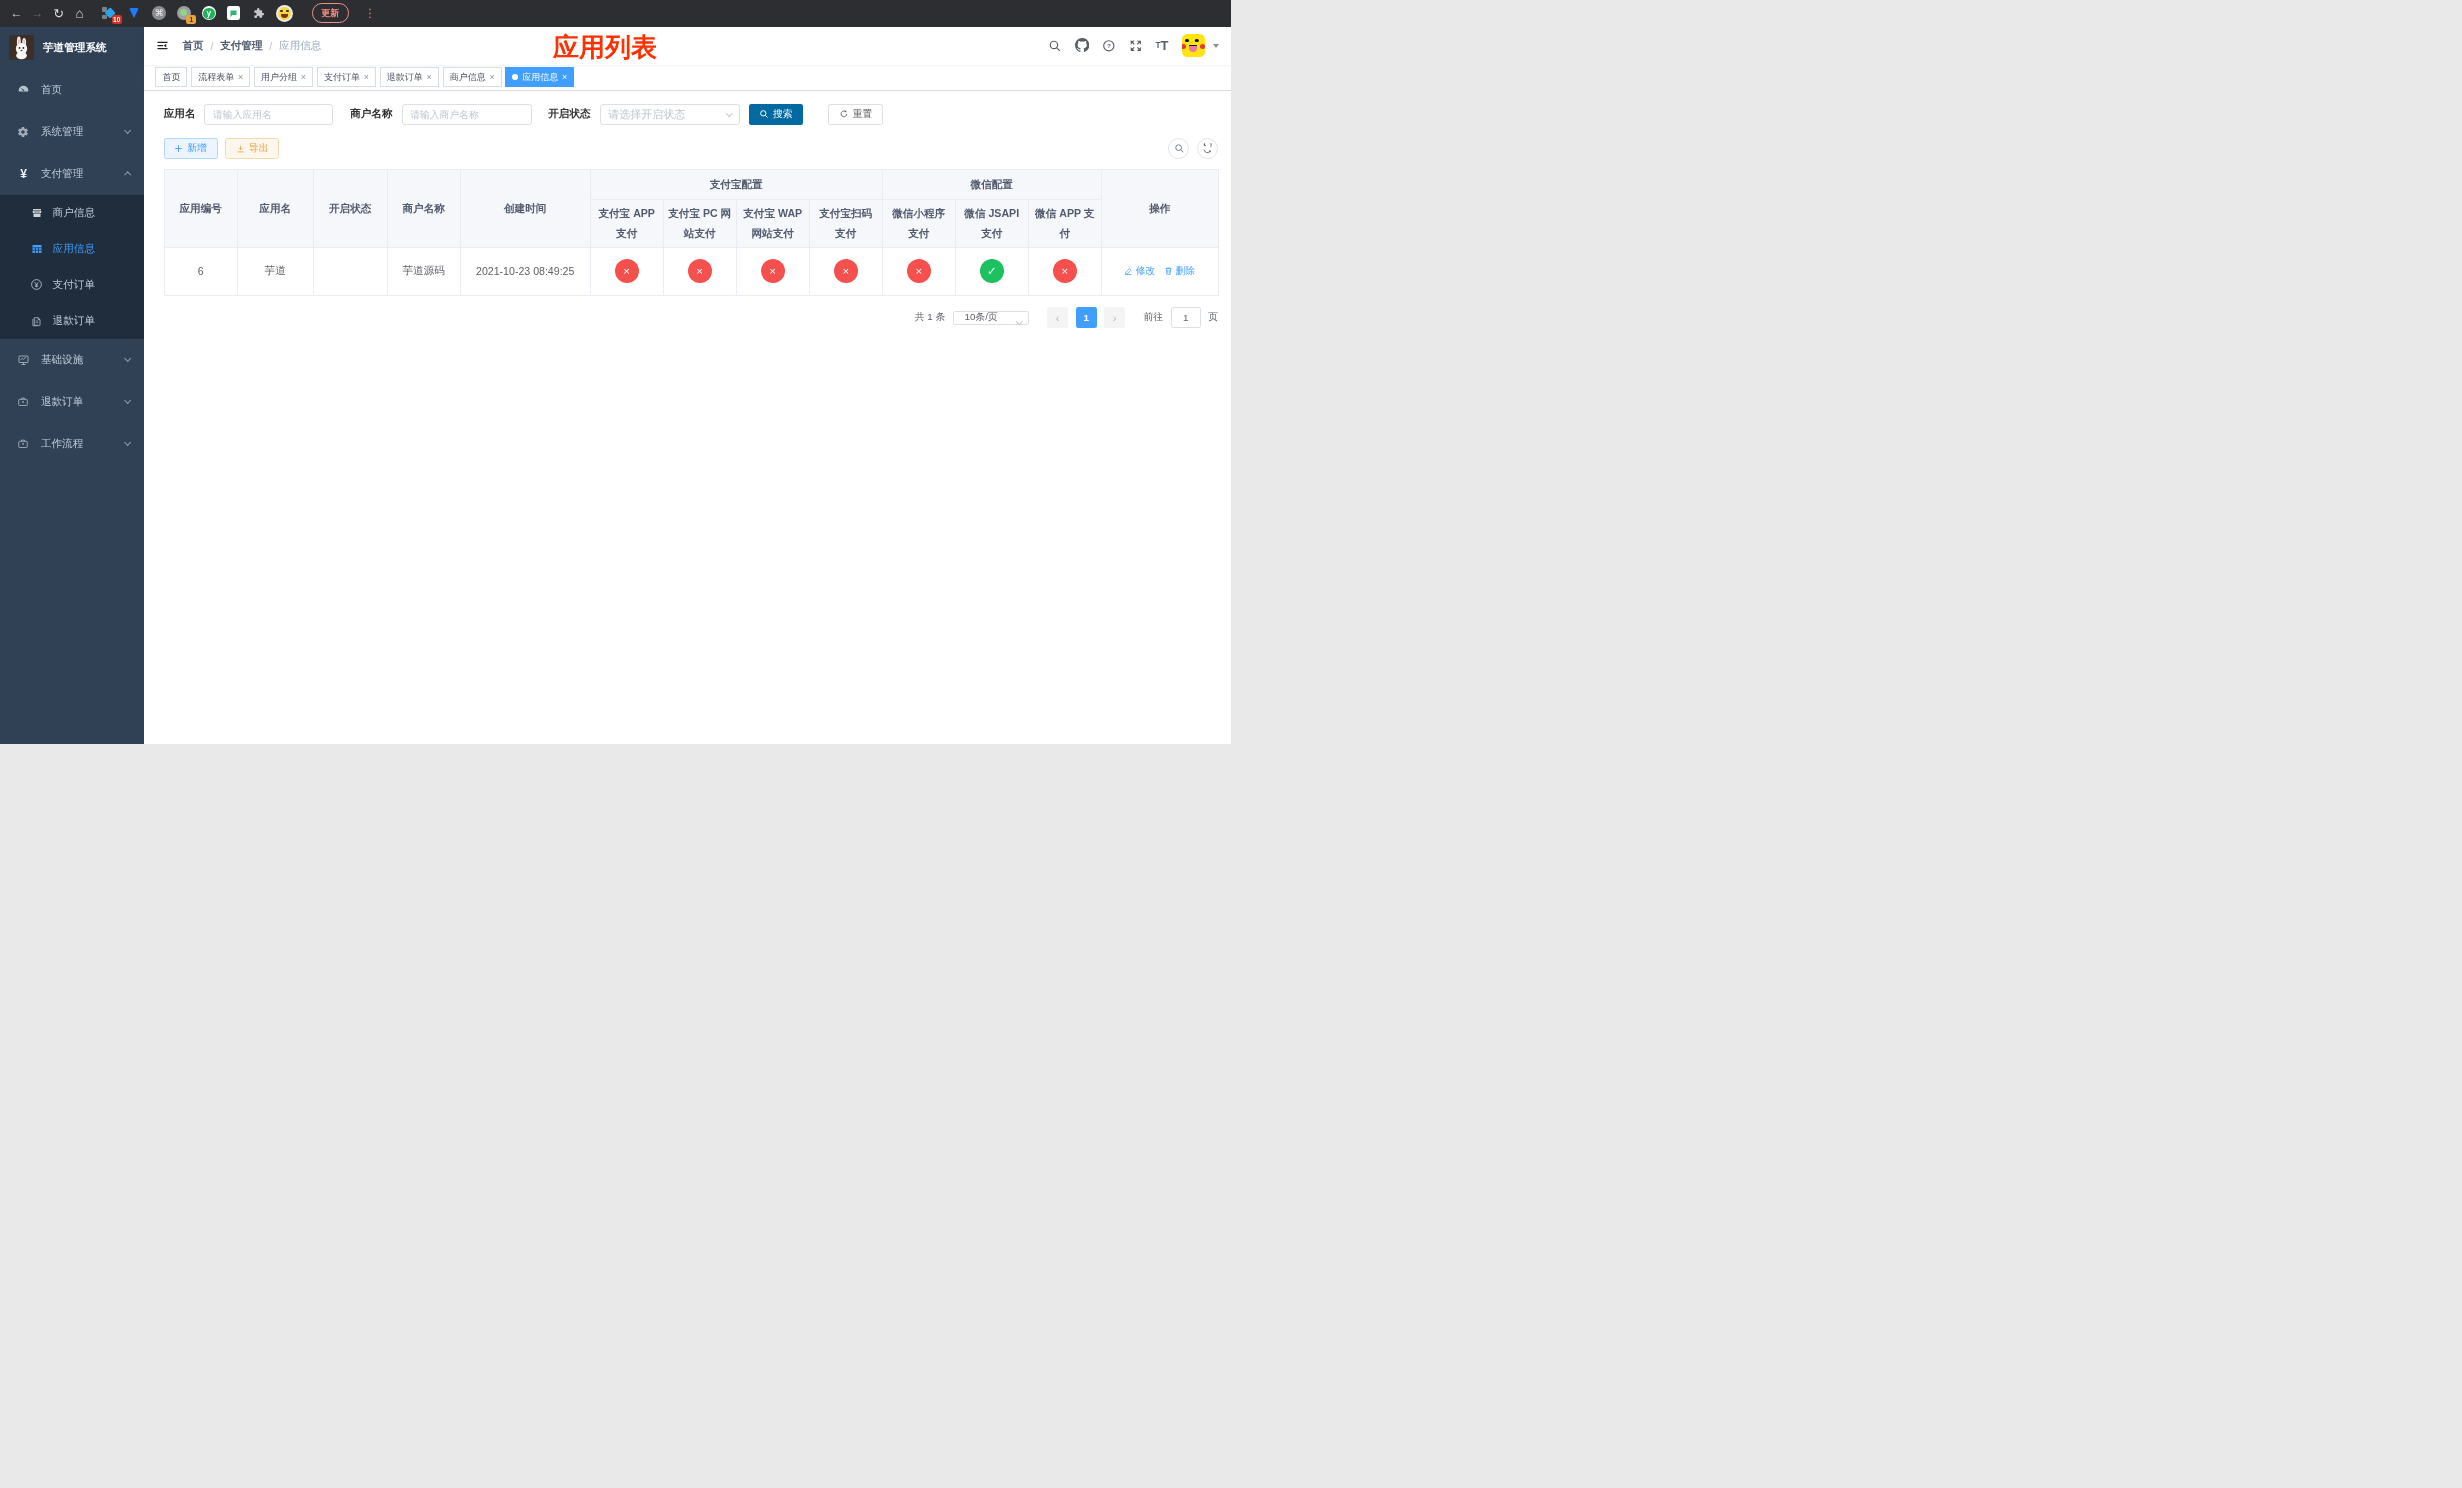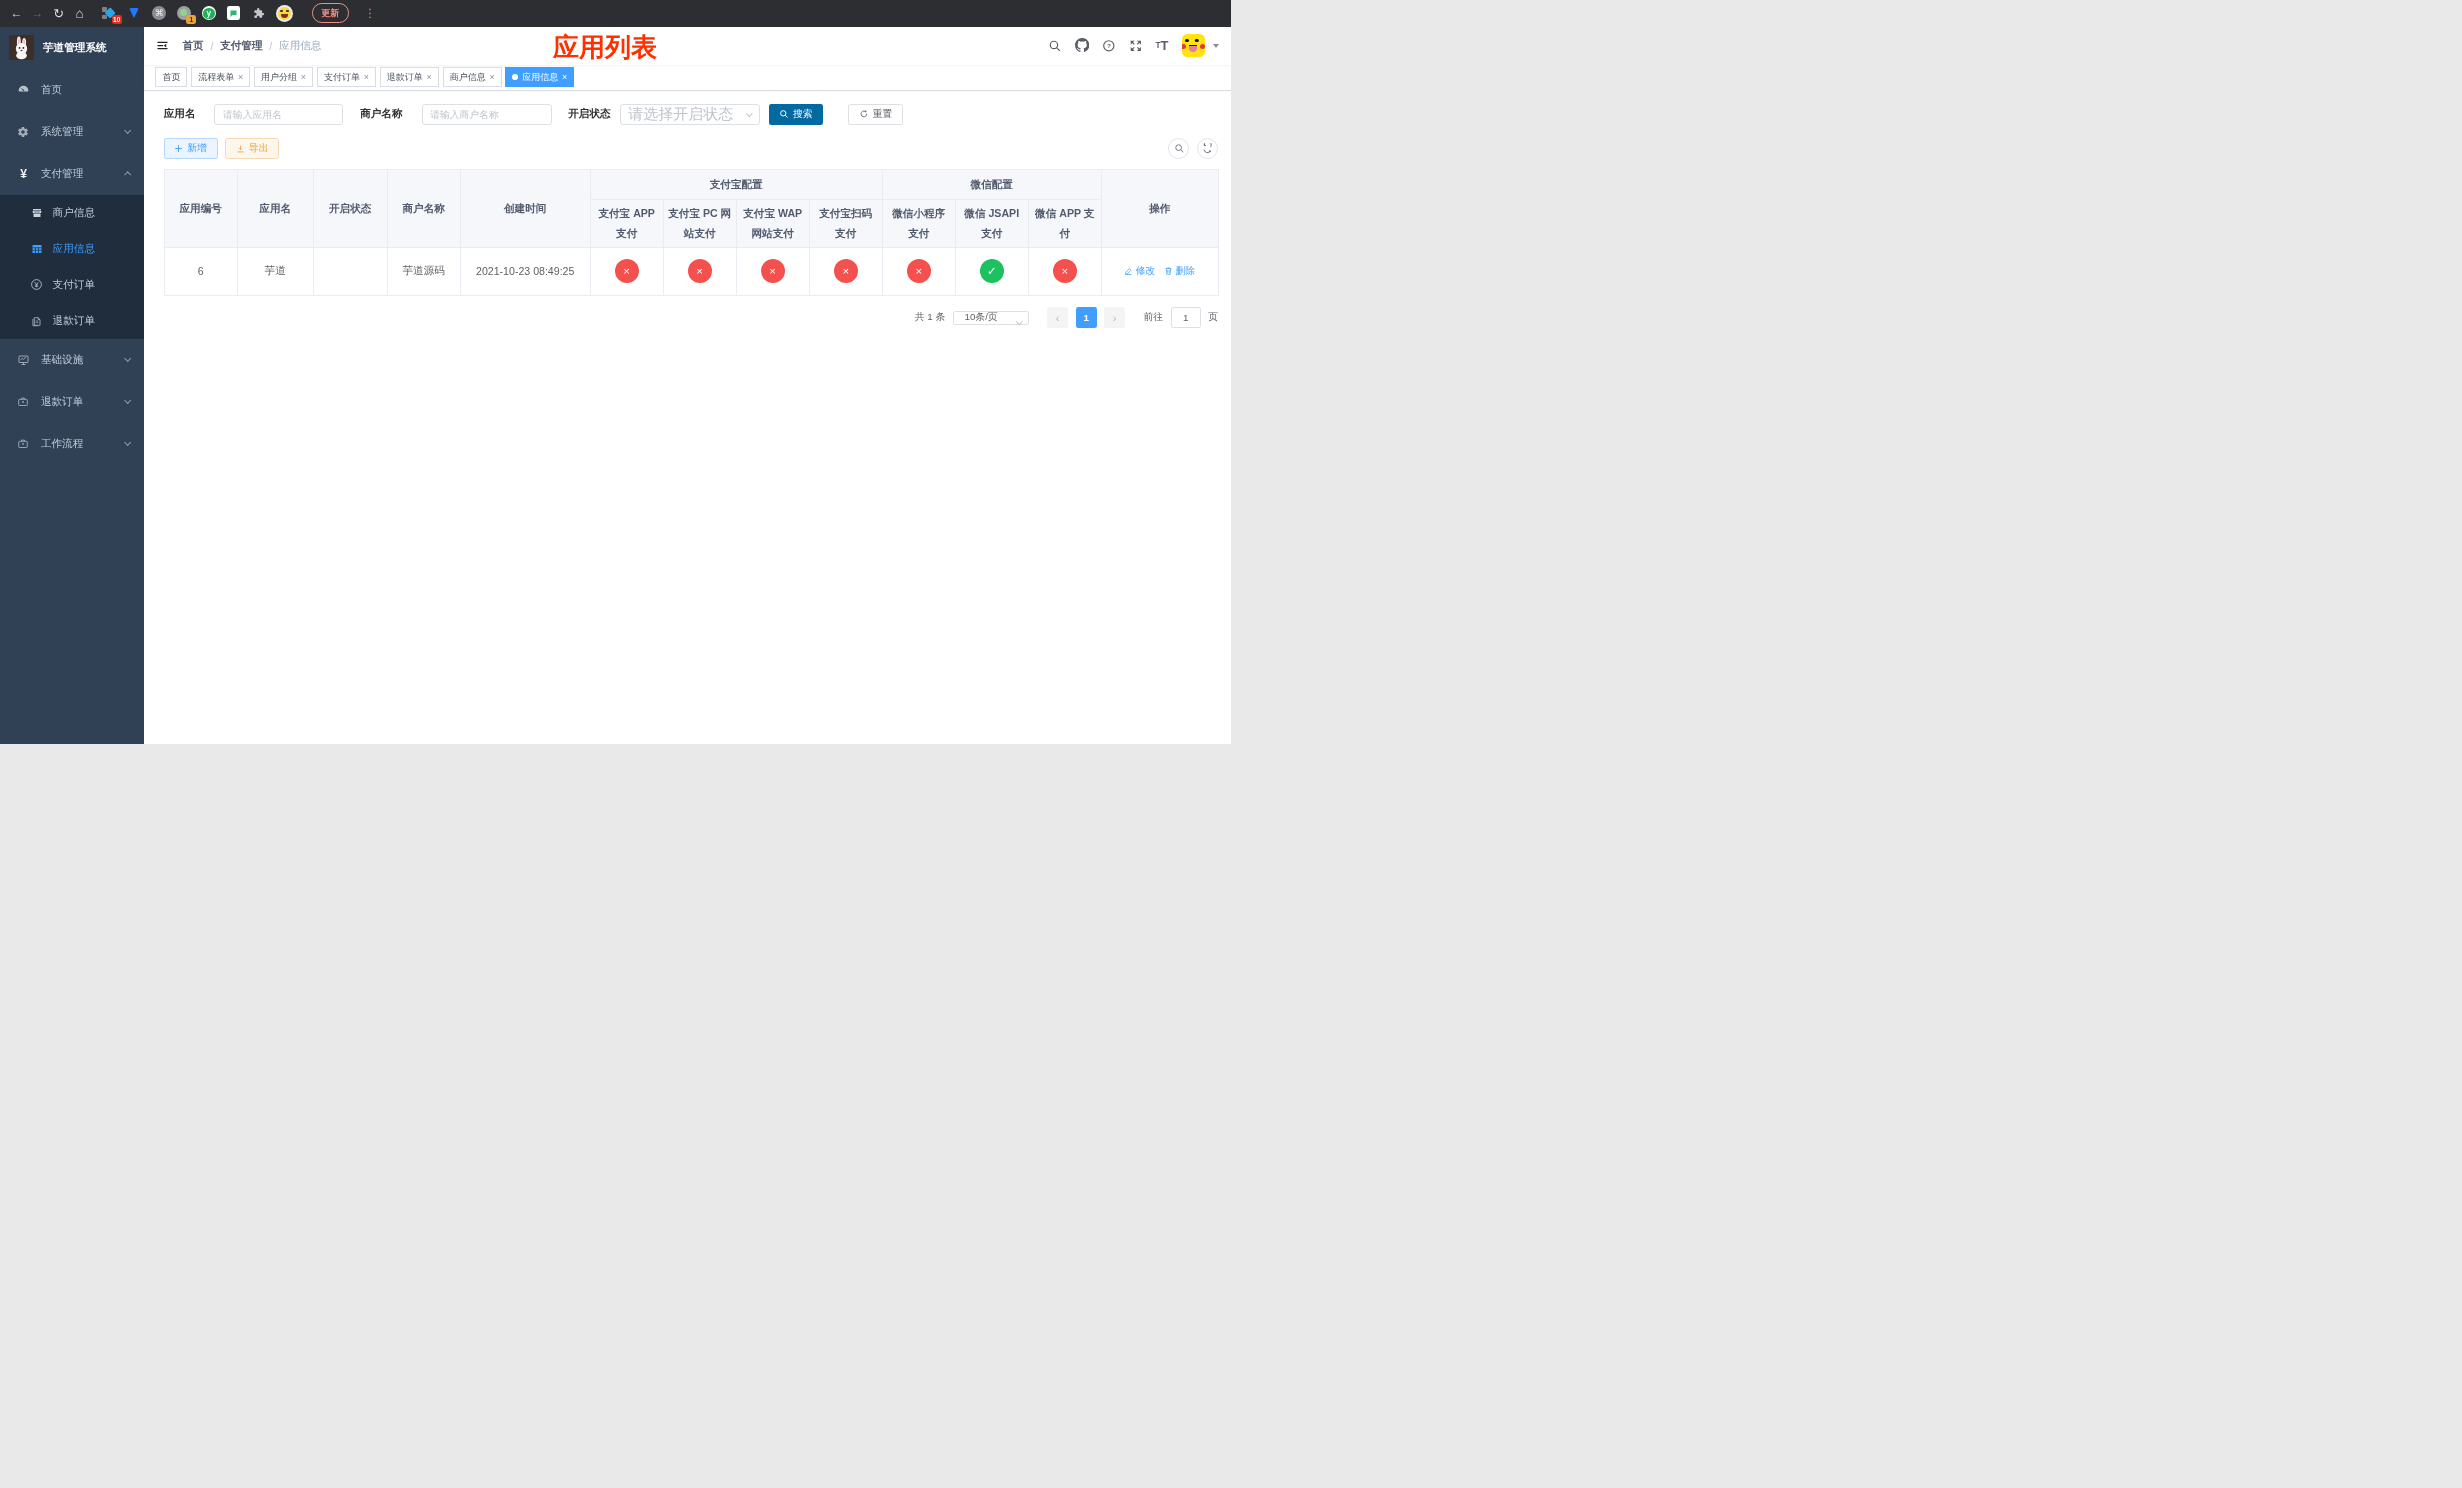--- a/index.html
+++ b/index.html
@@ -93,25 +93,25 @@
              display:flex; align-items:center; padding:0 6px; gap:3.8px; cursor:pointer; white-space:nowrap; }
   .tag-tab .x { font-size:9px; color:#8f949b; line-height:1; }
   .tag-tab.active { background:#409EFF; border-color:#409EFF; color:#fff; }
   .tag-tab.active .x { color:#fff; }
   .tab-dot { width:6px; height:6px; border-radius:50%; background:#fff; }
 
   
   .content { padding:13px 13px 0 19.7px; }
   .filter-row { display:flex; align-items:center; margin-bottom:13.6px; }
   .f-label { font-size:10.6px; font-weight:bold; color:#303133; margin-right:9px; white-space:nowrap; }
-  .f-input { height:21px; border:0.8px solid #dcdfe6; border-radius:3px; padding:0 7.6px; font-size:9.8px; color:#606266; outline:none; font-family:inherit;margin-left:10px; }
+  .f-input { height:21px; border:0.8px solid #dcdfe6; border-radius:3px; padding:0 7.6px; font-size:9.8px; color:#606266; outline:none; font-family:inherit; }
   .f-input::placeholder { color:#bfc4cc; }
   .w-app { width:129px; margin-right:16.7px; }
   .w-mer { width:130px; margin-right:16.7px; }
-  .f-select { width:140px; height:21px; border:0.8px solid #dcdfe6; border-radius:3px; padding:0 7.6px; font-size:15px;
+  .f-select { width:140px; height:21px; border:0.8px solid #dcdfe6; border-radius:3px; padding:0 7.6px; font-size:11px;
               color:#bfc4cc; display:flex; align-items:center; margin-right:9px; cursor:pointer; }
   .f-select .chevd { margin-left:auto; width:4.5px; height:4.5px; border-right:1px solid #c0c4cc; border-bottom:1px solid #c0c4cc; transform:rotate(45deg); margin-top:-2.3px; }
   .btn { height:21px; border-radius:2.3px; font-size:9.8px; display:inline-flex; align-items:center; gap:3.8px; padding:0 9.8px; cursor:pointer; border:0.8px solid transparent; white-space:nowrap; }
   .btn-search { background:#0369a1; color:#fff; margin-right:25px; }
   .btn-reset { background:#fff; border-color:#dcdfe6; color:#606266; }
   .toolbar-row { display:flex; align-items:center; margin-bottom:9.8px; }
   .btn-add { background:#ecf5ff; border-color:#b3d8ff; color:#409EFF; margin-right:7.6px; }
   .btn-export { background:#fdf6ec; border-color:#f5dab1; color:#E6A23C; }
   .toolbar-right { margin-left:auto; display:flex; gap:7.6px; }
   .circle-btn { width:21px; height:21px; border-radius:50%; border:0.8px solid #e0e3e9; background:#fff;

